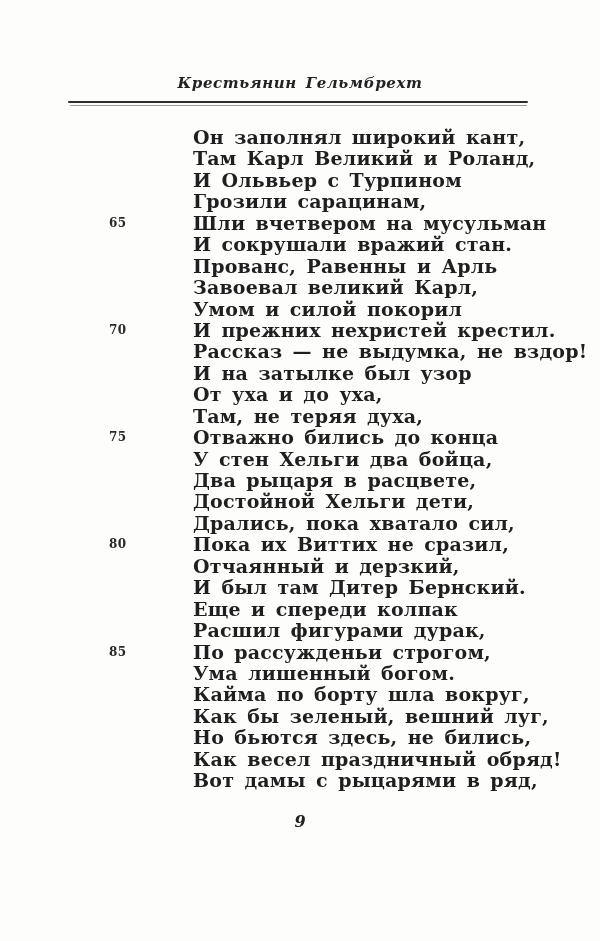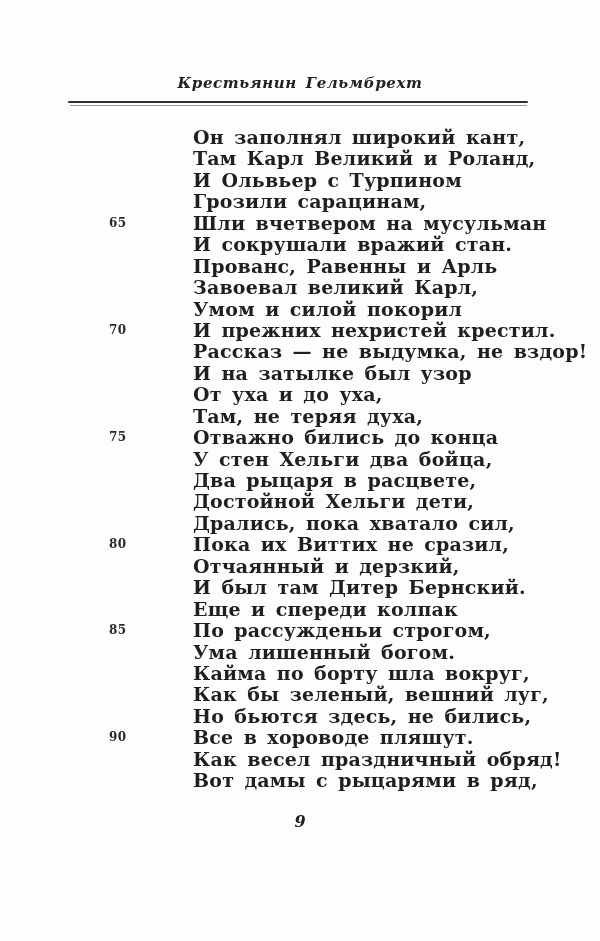--- a/index.html
+++ b/index.html
@@ -202,44 +202,44 @@
   </div>
       <div class="poem-line">
     <span class="line-num"></span>
     <span class="line-text">И был там Дитер Бернский.</span>
   </div>
       <div class="poem-line">
     <span class="line-num"></span>
     <span class="line-text">Еще и спереди колпак</span>
   </div>
       <div class="poem-line">
+    <span class="line-num"></span>
+    <span class="line-text">Расшил фигурами дурак,</span>
+  </div>
+      <div class="poem-line">
     <span class="line-num">85</span>
     <span class="line-text">По рассужденьи строгом,</span>
   </div>
       <div class="poem-line">
     <span class="line-num"></span>
     <span class="line-text">Ума лишенный богом.</span>
   </div>
       <div class="poem-line">
     <span class="line-num"></span>
     <span class="line-text">Кайма по борту шла вокруг,</span>
   </div>
       <div class="poem-line">
     <span class="line-num"></span>
     <span class="line-text">Как бы зеленый, вешний луг,</span>
   </div>
       <div class="poem-line">
     <span class="line-num"></span>
     <span class="line-text">Но бьются здесь, не бились,</span>
   </div>
       <div class="poem-line">
-    <span class="line-num">90</span>
-    <span class="line-text">Все в хороводе пляшут.</span>
-  </div>
-      <div class="poem-line">
     <span class="line-num"></span>
     <span class="line-text">Как весел праздничный обряд!</span>
   </div>
       <div class="poem-line">
     <span class="line-num"></span>
     <span class="line-text">Вот дамы с рыцарями в ряд,</span>
   </div>
     </div>
 
   <div class="page-number">9</div>

